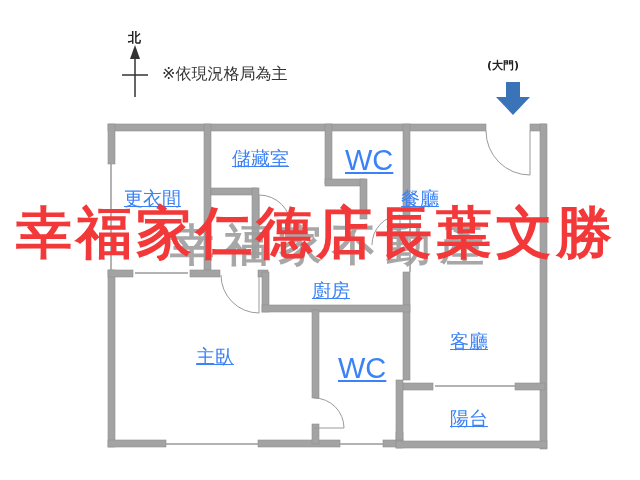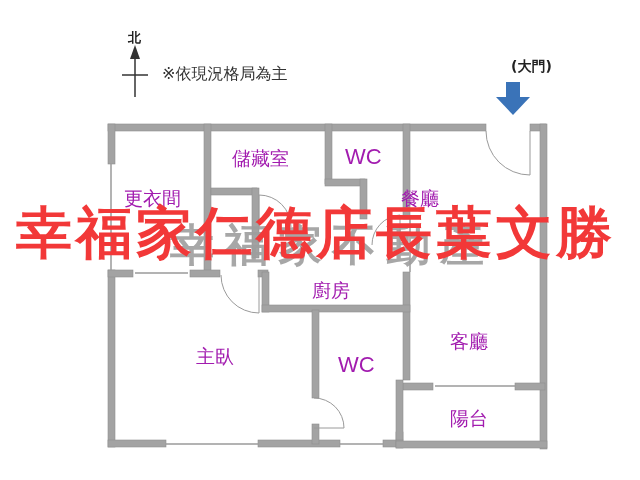--- a/index.html
+++ b/index.html
@@ -1,25 +1,25 @@
 <!DOCTYPE html>
 <html><head>
 <meta charset="utf-8">
 <style>
   html, body { margin:0; padding:0; background:#ffffff; }
   body { width:640px; height:480px; position:relative; overflow:hidden;
          font-family:"DejaVu Sans","Liberation Sans",sans-serif; }
   .abs { position:absolute; }
   .plan { position:absolute; left:0; top:0; width:640px; height:480px; }
-  .label { position:absolute; color:#a21caf; font-size:19px; white-space:nowrap;
-           font-family:"DejaVu Sans","Liberation Sans",sans-serif; }
-  .wc { font-family:"Liberation Sans","DejaVu Sans",sans-serif; font-size:22px; }
+  .label { position:absolute; color:#3b82f6; font-size:19px; white-space:nowrap;
+           font-family:"DejaVu Sans","Liberation Sans",sans-serif;text-decoration:underline; }
+  .wc { font-family:"Liberation Sans","DejaVu Sans",sans-serif; font-size:29px; }
   .note { position:absolute; left:162px; top:64px; font-size:16px; color:#333; }
   .north { position:absolute; left:128px; top:29px; font-size:13px; font-weight:bold; color:#222; }
-  .door-label { position:absolute; left:511px; top:58px; font-size:14px; color:#222; font-weight:bold; }
+  .door-label { position:absolute; left:487px; top:58px; font-size:11px; color:#222; font-weight:bold; }
   .wm-red { position:absolute; left:16px; top:196px; font-size:56px; font-weight:bold;
             color:#f23838; letter-spacing:4px; white-space:nowrap;
             font-family:"DejaVu Sans","Liberation Sans",sans-serif; }
   .wm-gray { position:absolute; left:170px; top:216px; font-size:44px; font-weight:bold;
              color:#9e9e9e; letter-spacing:10px; white-space:nowrap; opacity:0.9;
              font-family:"DejaVu Sans","Liberation Sans",sans-serif;text-align:right; }
 </style>
 </head>
 <body>
 

